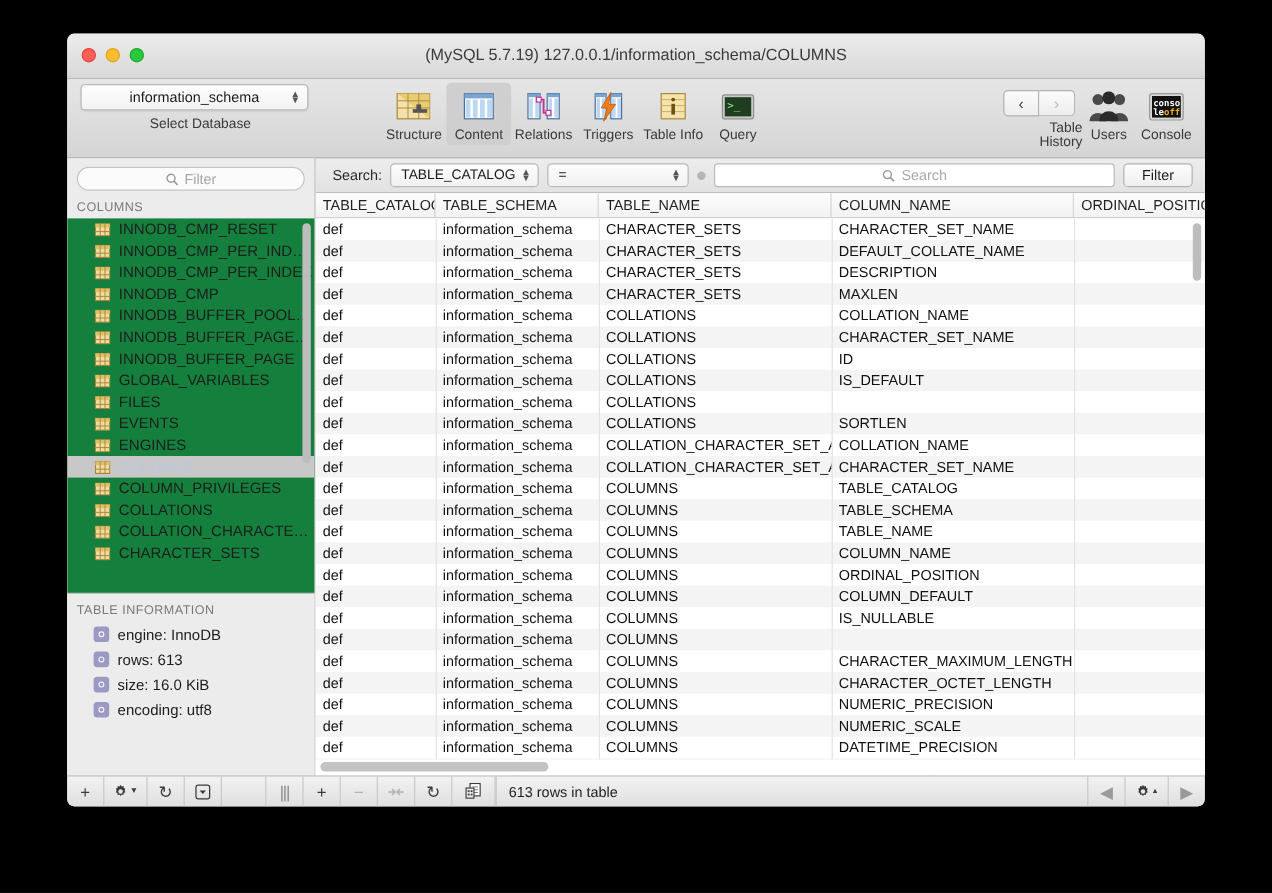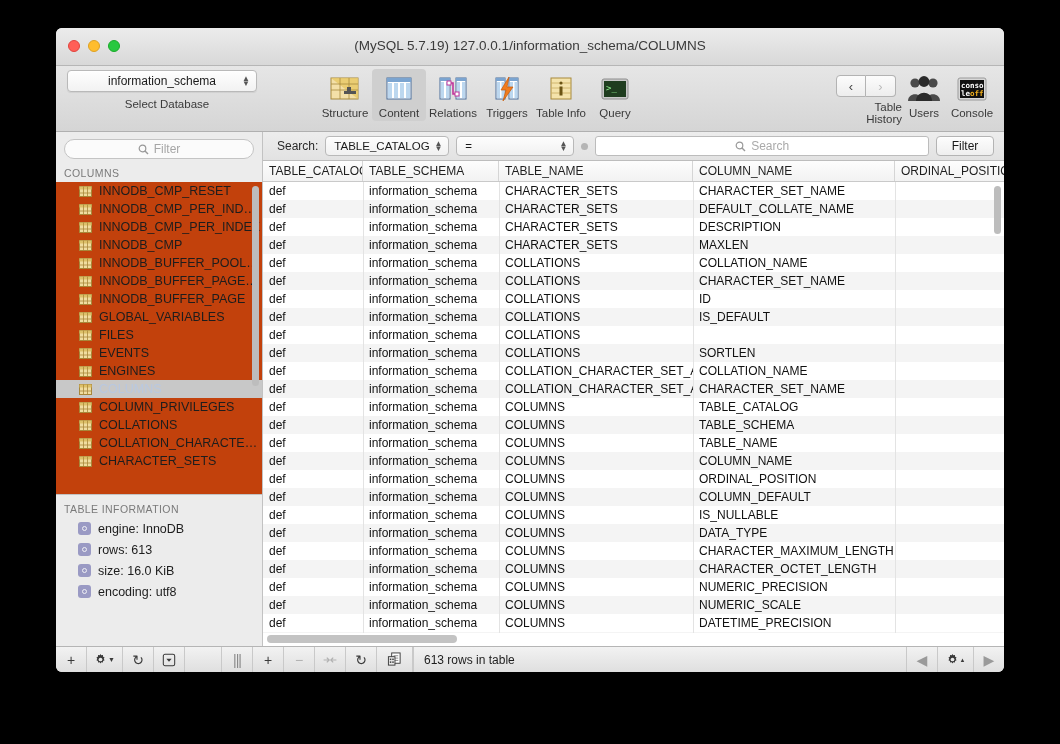--- a/index.html
+++ b/index.html
@@ -113,21 +113,21 @@
     background: #fbfbfb; border: 1px solid #c4c4c4;
     display: flex; align-items: center; justify-content: center;
     font-size: 12px; color: #a6a6a6; gap: 5px;
   }
   .sec-head {
     font-size: 10.5px; letter-spacing: .4px; color: #7a7a7a;
     padding: 2px 0 3px 8px; font-weight: normal;
   }
   .tables-list {
     flex: 1 1 auto; overflow: hidden; position: relative;
-    background: #c2410c;
+    background: #15803d;
   }
   .trow {
     height: 18px; display: flex; align-items: center;
     padding-left: 23px; gap: 7px;
     font-size: 12.5px; color: #1d1d1d;
   }
   .trow.sel { background: #c8c8c8; }
   .trow.sel .trow-label { color: #b9c8e0; }
   .trow-label { white-space: nowrap; overflow: hidden; }
   .sb-scroll {
@@ -827,21 +827,20 @@
               <div class="gc" style="width: 100px;">def</div>
               <div class="gc" style="width: 136px;">information_schema</div>
               <div class="gc" style="width: 194px;">COLUMNS</div>
               <div class="gc" style="width: 202px;">IS_NULLABLE</div>
               <div class="gc" style="width: 110px;"></div>
             </div>
             <div class="grow">
               <div class="gc" style="width: 100px;">def</div>
               <div class="gc" style="width: 136px;">information_schema</div>
               <div class="gc" style="width: 194px;">COLUMNS</div>
-              <div class="gc" style="width: 202px;">DATA_TYPE</div>
               <div class="gc" style="width: 110px;"></div>
             </div>
             <div class="grow">
               <div class="gc" style="width: 100px;">def</div>
               <div class="gc" style="width: 136px;">information_schema</div>
               <div class="gc" style="width: 194px;">COLUMNS</div>
               <div class="gc" style="width: 202px;">CHARACTER_MAXIMUM_LENGTH</div>
               <div class="gc" style="width: 110px;"></div>
             </div>
             <div class="grow">

